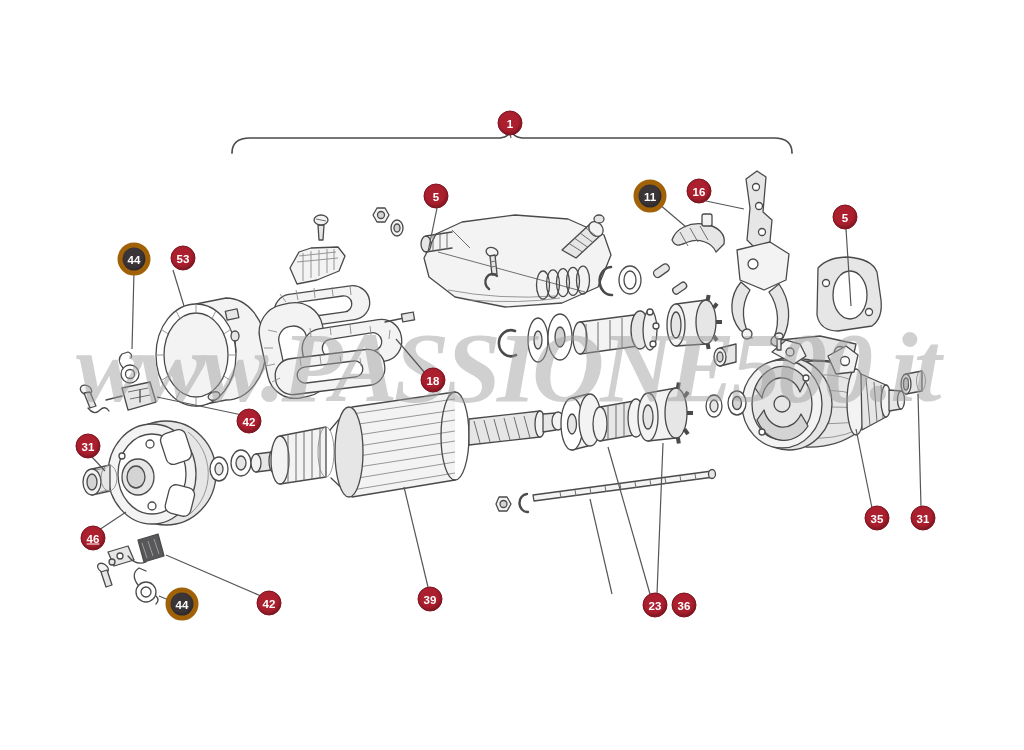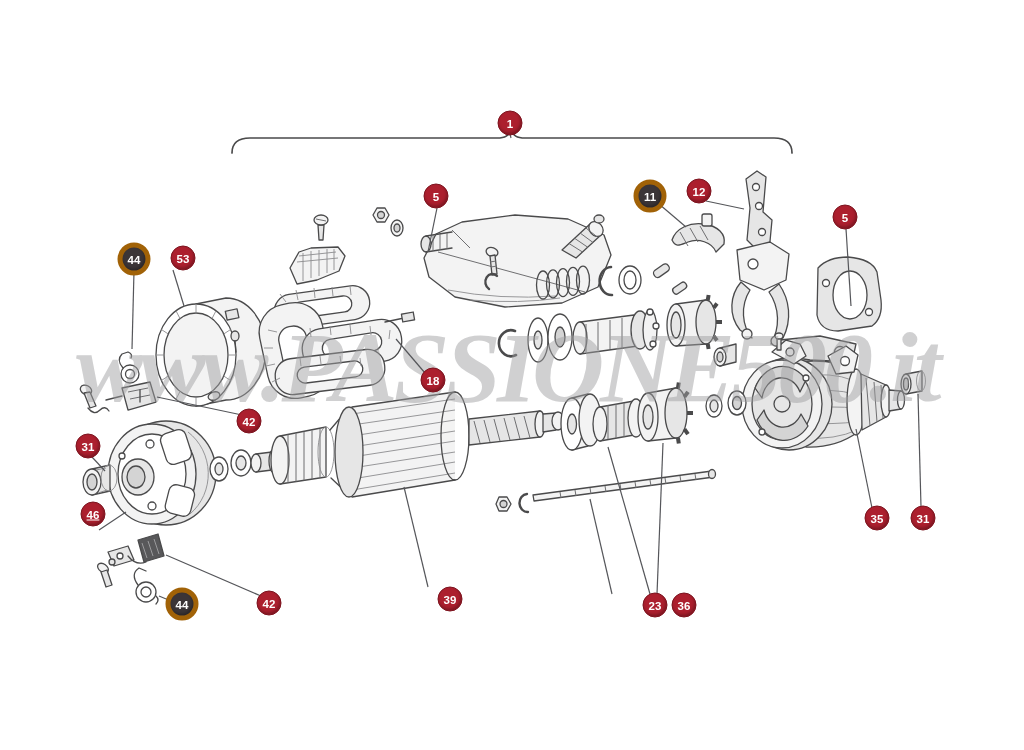--- a/index.html
+++ b/index.html
@@ -485,29 +485,29 @@
       <line x1="650" y1="594" x2="608" y2="447" class="leader"></line>
       <line x1="657" y1="594" x2="663" y2="443" class="leader"></line>
       <line x1="872" y1="508" x2="856" y2="429" class="leader"></line>
       <line x1="921" y1="507" x2="918" y2="394" class="leader"></line>
     </svg>
 
   <div id="badge-layer">
       <div class="badge red" style="left: 510px; top: 123px;">1</div>
       <div class="badge red" style="left: 436px; top: 196px;">5</div>
       <div class="badge dark" style="left: 650px; top: 196px;">11</div>
-      <div class="badge red" style="left: 699px; top: 191px;">12</div>
+      <div class="badge red" style="left: 699px; top: 191px;">16</div>
       <div class="badge red" style="left: 845px; top: 217px;">5</div>
       <div class="badge dark" style="left: 134px; top: 259px;">44</div>
       <div class="badge red" style="left: 171px; top: 258px; margin-left: 12px;">53</div>
       <div class="badge red" style="left: 433px; top: 380px;">18</div>
       <div class="badge red" style="left: 249px; top: 421px;">42</div>
       <div class="badge red" style="left: 88px; top: 446px;">31</div>
-      <div class="badge red" style="left: 93px; top: 514px; text-decoration: underline;">46</div>
+      <div class="badge red" style="left: 93px; top: 538px; text-decoration: underline;">46</div>
       <div class="badge dark" style="left: 182px; top: 604px;">44</div>
       <div class="badge red" style="left: 269px; top: 603px;">42</div>
-      <div class="badge red" style="left: 430px; top: 599px; margin-left: 20px;">39</div>
+      <div class="badge red" style="left: 430px; top: 599px;">39</div>
       <div class="badge red" style="left: 644px; top: 605px; margin-left: 40px;">36</div>
       <div class="badge red" style="left: 655px; top: 605px;">23</div>
       <div class="badge red" style="left: 877px; top: 518px;">35</div>
       <div class="badge red" style="left: 923px; top: 518px;">31</div>
     </div>
 </div>
 
 </body></html>

